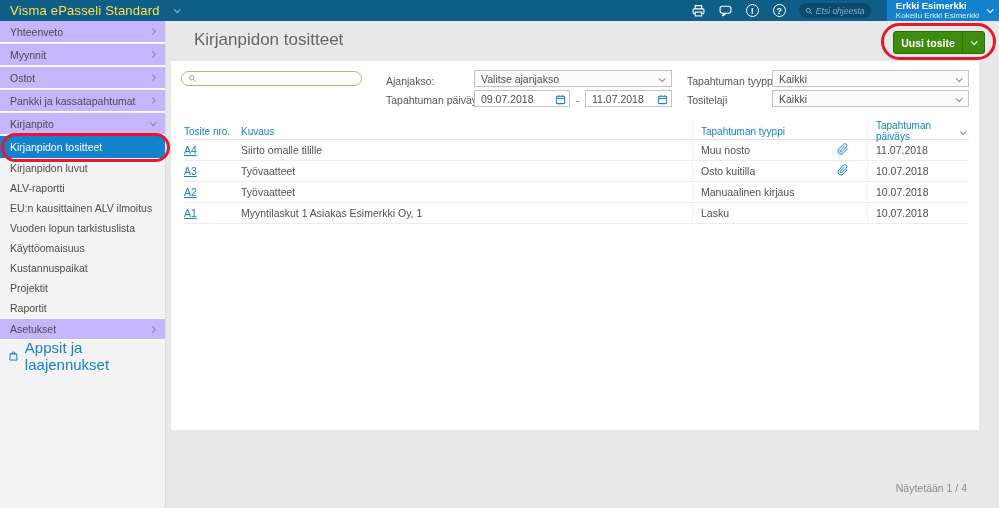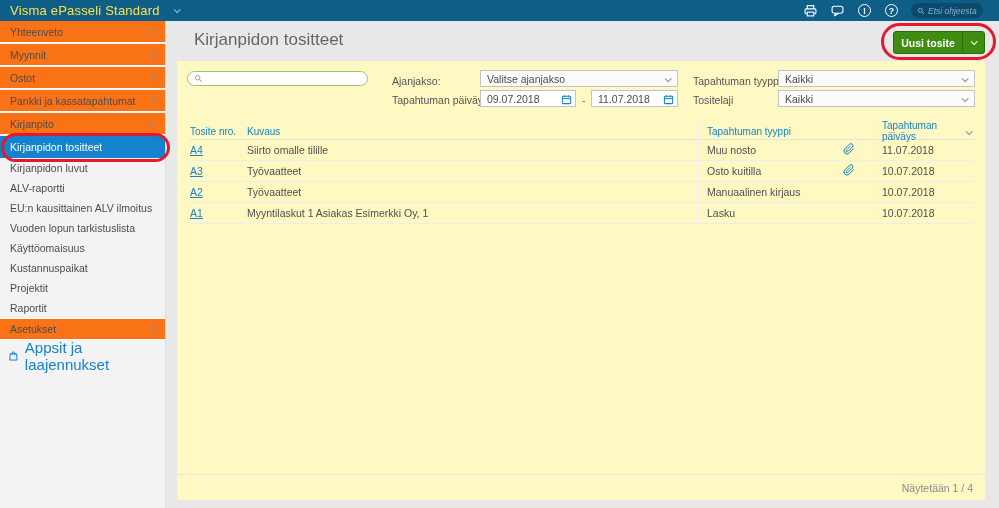--- a/index.html
+++ b/index.html
@@ -41,21 +41,21 @@
   }
   .user-name { color:#fff; font-size:9.5px; font-weight:bold; line-height:10px; }
   .user-sub { color:#dfeefb; font-size:8px; line-height:9px; }
   .user-box .chev { position:absolute; right:7px; top:8px; }
   
   .sidebar {
     position:absolute; top:21px; left:0; width:166px; bottom:0;
     background:#f4f3f3; border-right:1px solid #dcdcdc; z-index:2;
   }
   .side-group {
-    height:22px; background:#f97316; border-bottom:1px solid #fbfbfb; margin-bottom:1px;
+    height:22px; background:#c4b5fd; border-bottom:1px solid #fbfbfb; margin-bottom:1px;
     display:flex; align-items:center; padding:0 10px; font-size:10.5px; color:#4c4c4c; cursor:pointer;
   }
   .side-group .chev { margin-left:auto; }
   .side-sub {
     height:20px; display:flex; align-items:center; padding:0 10px;
     font-size:10.5px; color:#4c4c4c; cursor:pointer;
   }
   .side-sub.selected { background:#1482cc; color:#fff; height:22px; }
   .apps-link {
     margin-top:6px; height:20px; display:flex; align-items:center; padding:0 8px;
@@ -67,22 +67,22 @@
   .new-btn {
     position:absolute; left:893px; top:31px; width:92px; height:23px;
     background:#3e8c10; border:1px solid #2c6a08; border-radius:3px;
     display:flex; align-items:stretch; cursor:pointer; z-index:3;
   }
   .new-btn .lbl { flex:1; color:#fff; font-size:10.5px; font-weight:bold;
     display:flex; align-items:center; justify-content:center; }
   .new-btn .caret { width:22px; border-left:1px solid #327408;
     display:flex; align-items:center; justify-content:center; }
   .panel {
-    position:absolute; left:177px; top:61px; width:808px; height:439px;
-    background:#fef9c3; z-index:1;
+    position:absolute; left:171px; top:61px; width:808px; height:369px;
+    background:#ffffff; z-index:1;
   }
   
   .filter-search {
     position:absolute; left:10px; top:10px; width:181px; height:15px;
     border:1.5px solid #9cc56b; border-radius:9px; background:#fff;
     display:flex; align-items:center; padding:0 6px;
   }
   .filter-search svg { width:9px; height:9px; stroke:#9a9a9a; fill:none; stroke-width:2.6; flex:none; }
   .filter-search input { border:none; outline:none; flex:1; font-size:10px; margin-left:4px; min-width:0;
     font-family:"Liberation Sans",sans-serif; }
@@ -149,20 +149,25 @@
     <span class="tb-icon">
       <span class="circle-glyph">?</span>
     </span>
     <div class="help-search">
       <svg viewBox="0 0 24 24">
           <circle cx="10" cy="10" r="6"></circle>
           <line x1="15" y1="15" x2="21" y2="21"></line>
         </svg>
       <span>Etsi ohjeesta</span>
     </div>
+    <div class="user-box">
+      <span class="user-name">Erkki Esimerkki</span>
+      <span class="user-sub">Kokeilu Erkki Esimerkki</span>
+      <span class="chev down white"></span>
+    </div>
   </div>
 </div>
 
 <div class="sidebar">
   <div class="side-group">
     <span>Yhteenveto</span>
     <span class="chev right gray"></span>
   </div>
   <div class="side-group">
     <span>Myynnit</span>

